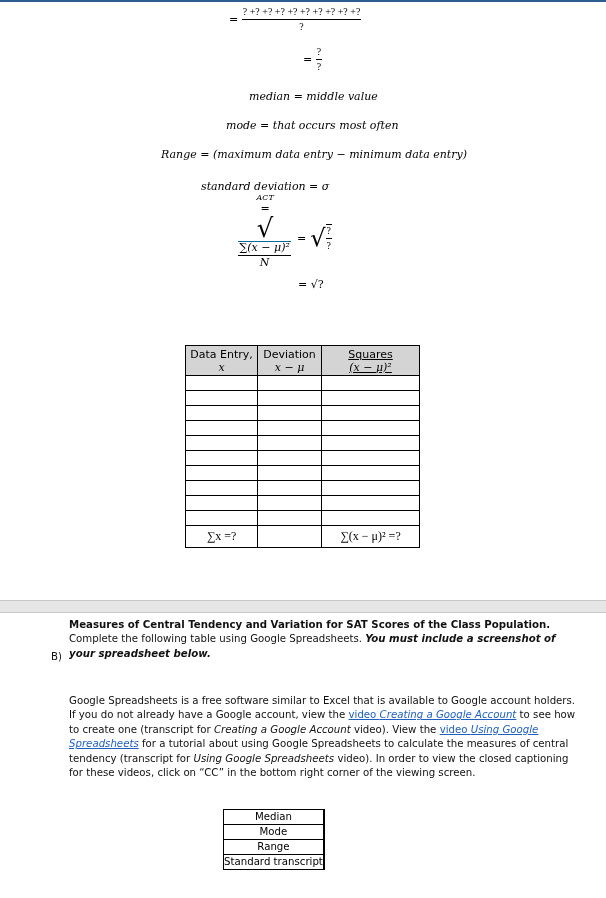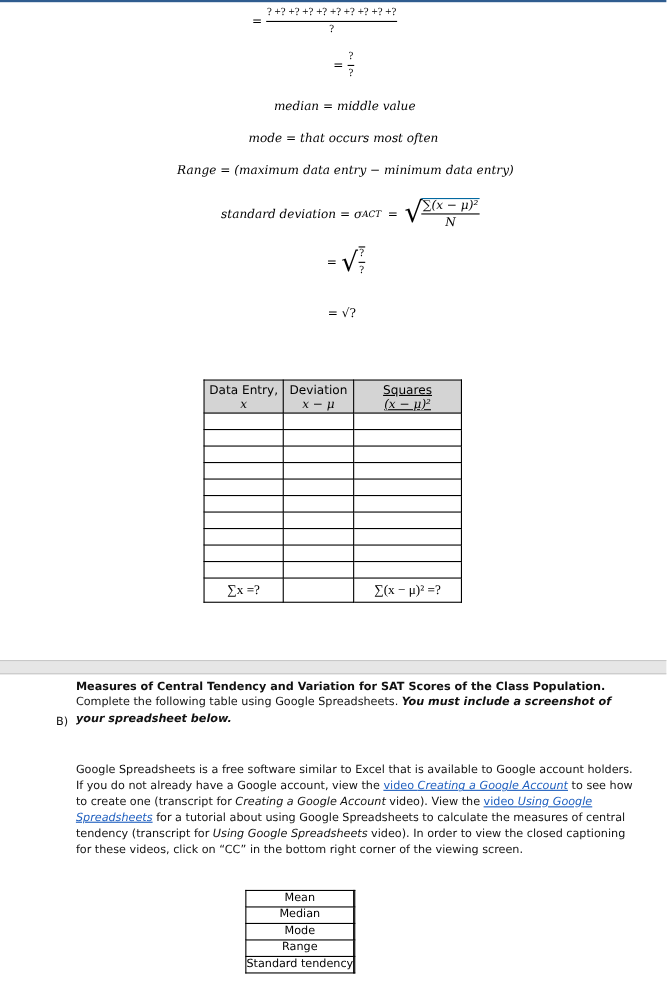--- a/index.html
+++ b/index.html
@@ -57,21 +57,21 @@
   <span class="frac">
     <span class="num upright">?</span>
     <span class="den upright">?</span>
   </span>
 </div>
 
 <div class="abs math" style="left:249px; top:90px;">median = middle value</div>
 <div class="abs math" style="left:226px; top:119px;">mode =  that occurs most often</div>
 <div class="abs math" style="left:161px; top:148px;">Range = (maximum data entry − minimum data entry)</div>
 
-<div class="abs math" style="left:201px; top:180px; display:flex; align-items:center;">
+<div class="abs math" style="left:201px; top:180px; display:flex; align-items:center;flex-direction:column;">
   <span>standard deviation =  σ</span>
     <sub style="font-size:8px;">ACT</sub>
   <span class="eq" style="margin:0 6px;">=</span>
   <span style="font-size:26px; font-style:normal; line-height:26px;">√</span>
   <span class="frac" style="border-top:1px solid #0369a1; margin-left:-1px;">
     <span class="num">∑(x − μ)²</span>
     <span class="den">N</span>
   </span>
 </div>
 
@@ -158,33 +158,29 @@
   <span class="b">Measures of Central Tendency and Variation for SAT Scores of the Class Population.</span><span> Complete the following table using Google Spreadsheets. </span><span class="bi">You must include a screenshot of your spreadsheet below.</span>
 </div>
 
 <div class="body-text" style="left:69px; top:694px; width:515px;">
   <span>Google Spreadsheets is a free software similar to Excel that is available to Google account holders. If you do not already have a Google account, view the </span><a class="link" href="#"><span>video </span><span class="i">Creating a Google Account</span></a><span> to see how to create one (transcript for </span><span class="i">Creating a Google Account</span><span> video). View the </span><a class="link" href="#"><span>video </span><span class="i">Using Google Spreadsheets</span></a><span> for a tutorial about using Google Spreadsheets to calculate the measures of central tendency (transcript for </span><span class="i">Using Google Spreadsheets</span><span> video). In order to view the closed captioning for these videos, click on “CC” in the bottom right corner of the viewing screen.</span>
 </div>
 
 <table class="stats">
   <tbody>
   <tr>
-        <td>Mean</td>
-        <td></td>
-      </tr>
-  <tr>
         <td>Median</td>
         <td></td>
       </tr>
   <tr>
         <td>Mode</td>
         <td></td>
       </tr>
   <tr>
         <td>Range</td>
         <td></td>
       </tr>
   <tr>
-        <td>Standard tendency</td>
+        <td>Standard transcript</td>
         <td></td>
       </tr>
 </tbody>
   </table>
 
 </body></html>

